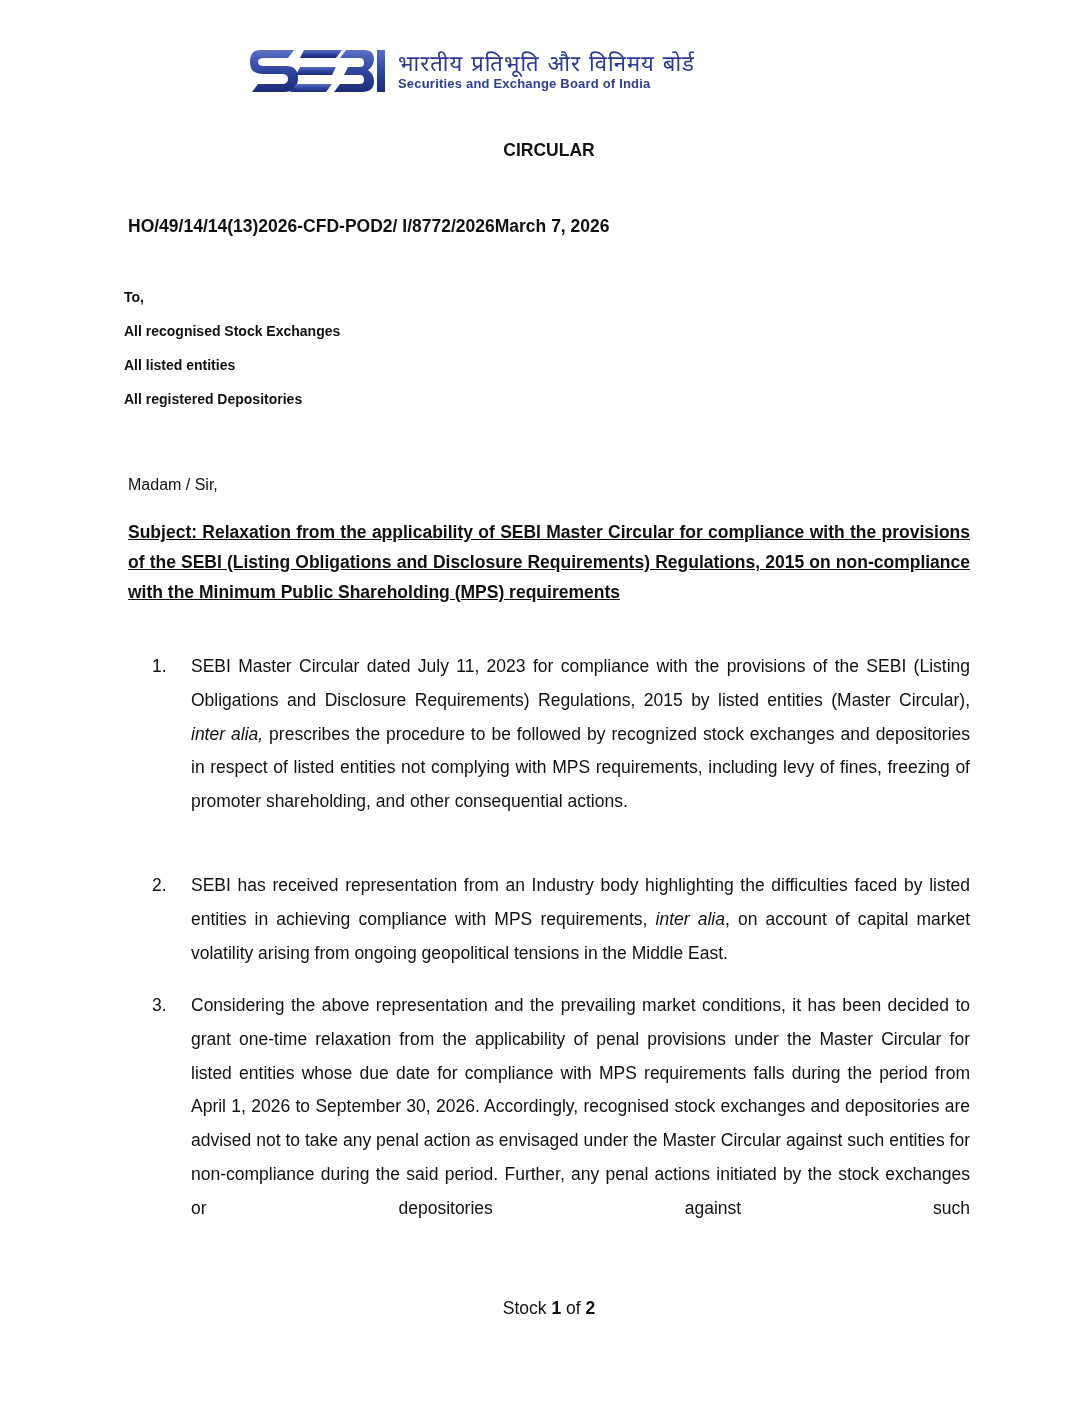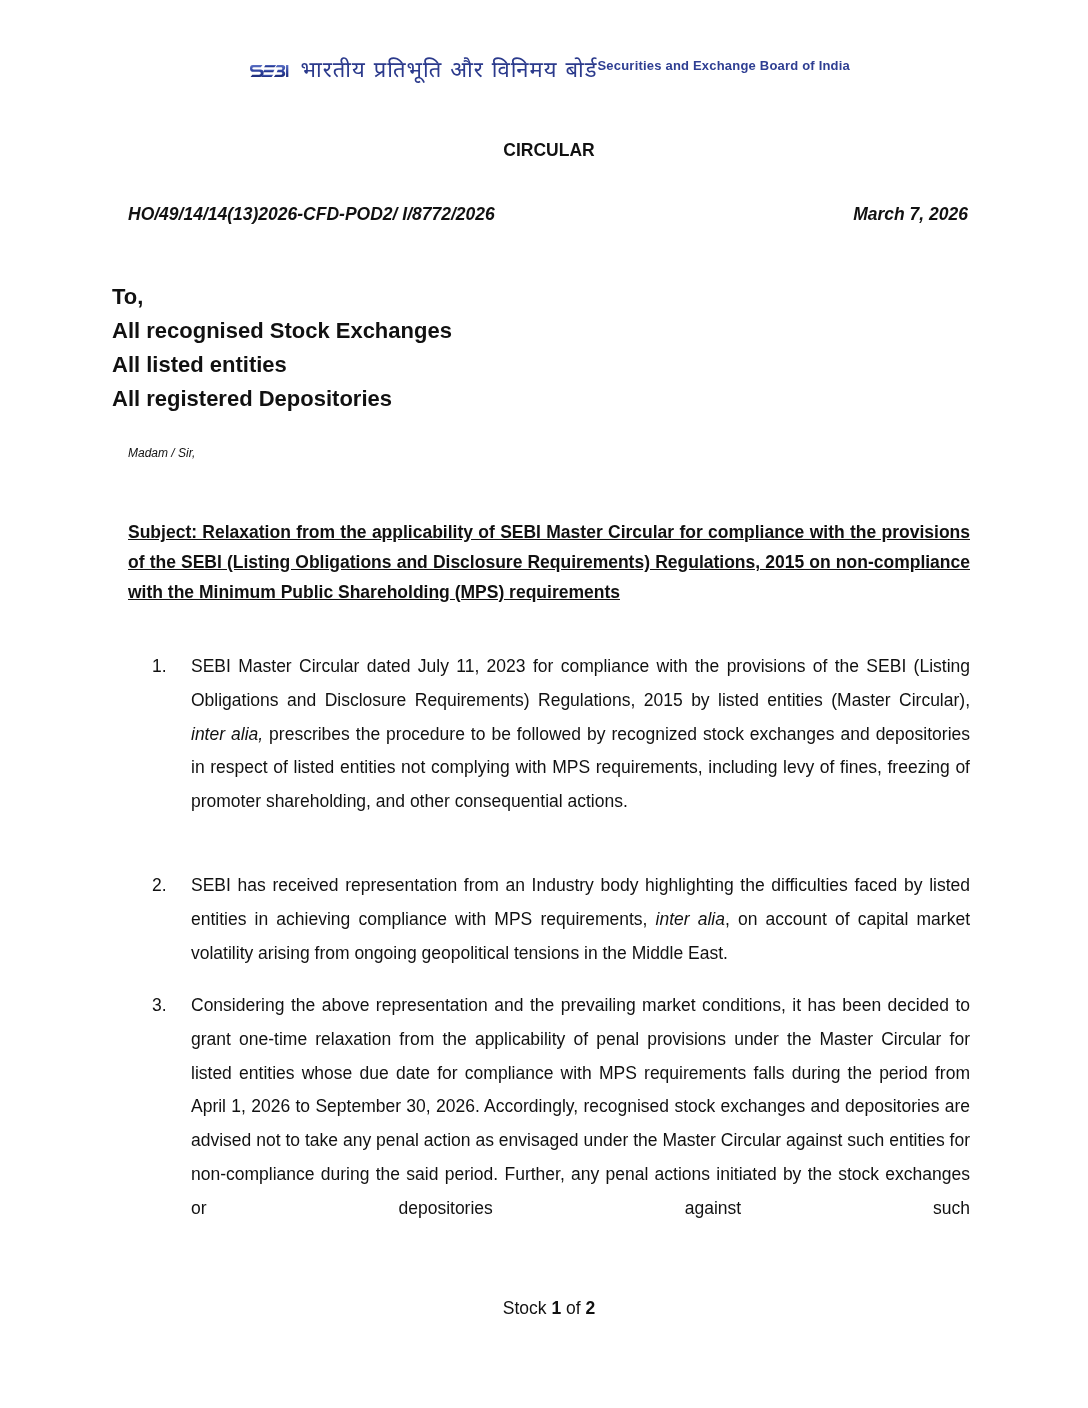--- a/index.html
+++ b/index.html
@@ -19,21 +19,21 @@
       display: flex;
       align-items: center;
     }
     .logo-mark {
       width: 136px;
       height: 50px;
       margin-right: 12px;
     }
     .logo-text {
       display: flex;
-      flex-direction: row;
+      flex-direction: column;
       justify-content: center;
       line-height: 1;
     }
     .logo-hindi {
       font-family: "DejaVu Sans", sans-serif;
       font-size: 22px;
       color: #2b3a8c;
       letter-spacing: 1px;
       white-space: nowrap;
       margin-bottom: 2px;
@@ -50,43 +50,40 @@
       position: absolute;
       top: 140px;
       left: 0;
       width: 1098px;
       text-align: center;
       font-weight: bold;
       font-size: 17.5px;
     }
     .refline {
       position: absolute;
-      top: 204px;
+      top: 216px;
       left: 128px;
       width: 840px;
       display: flex;
-      justify-content: space-between;
       font-weight: bold;
       font-size: 17.5px;
-      font-style: italic;
     }
     .address {
       position: absolute;
       top: 284px;
-      left: 112px;
+      left: 124px;
       font-weight: bold;
-      font-size: 22px;
+      font-size: 14px;
     }
     .address div { height: 34px; line-height: 26px; }
     .salutation {
       position: absolute;
-      top: 446px;
+      top: 476px;
       left: 128px;
-      font-size: 12px;
-      font-style: italic;
+      font-size: 16px;
     }
     .subject {
       position: absolute;
       top: 517px;
       left: 128px;
       width: 842px;
       font-weight: bold;
       font-size: 17.5px;
       line-height: 30px;
       text-decoration: underline;

